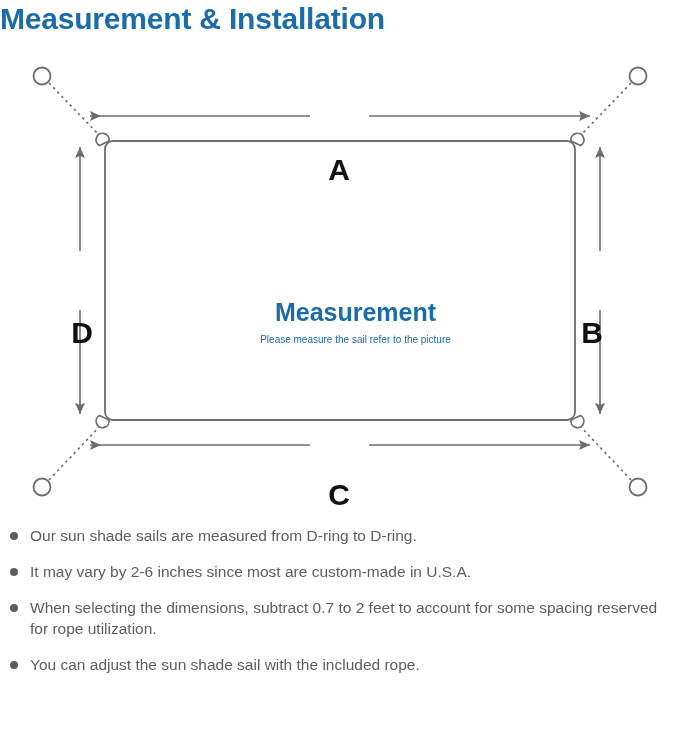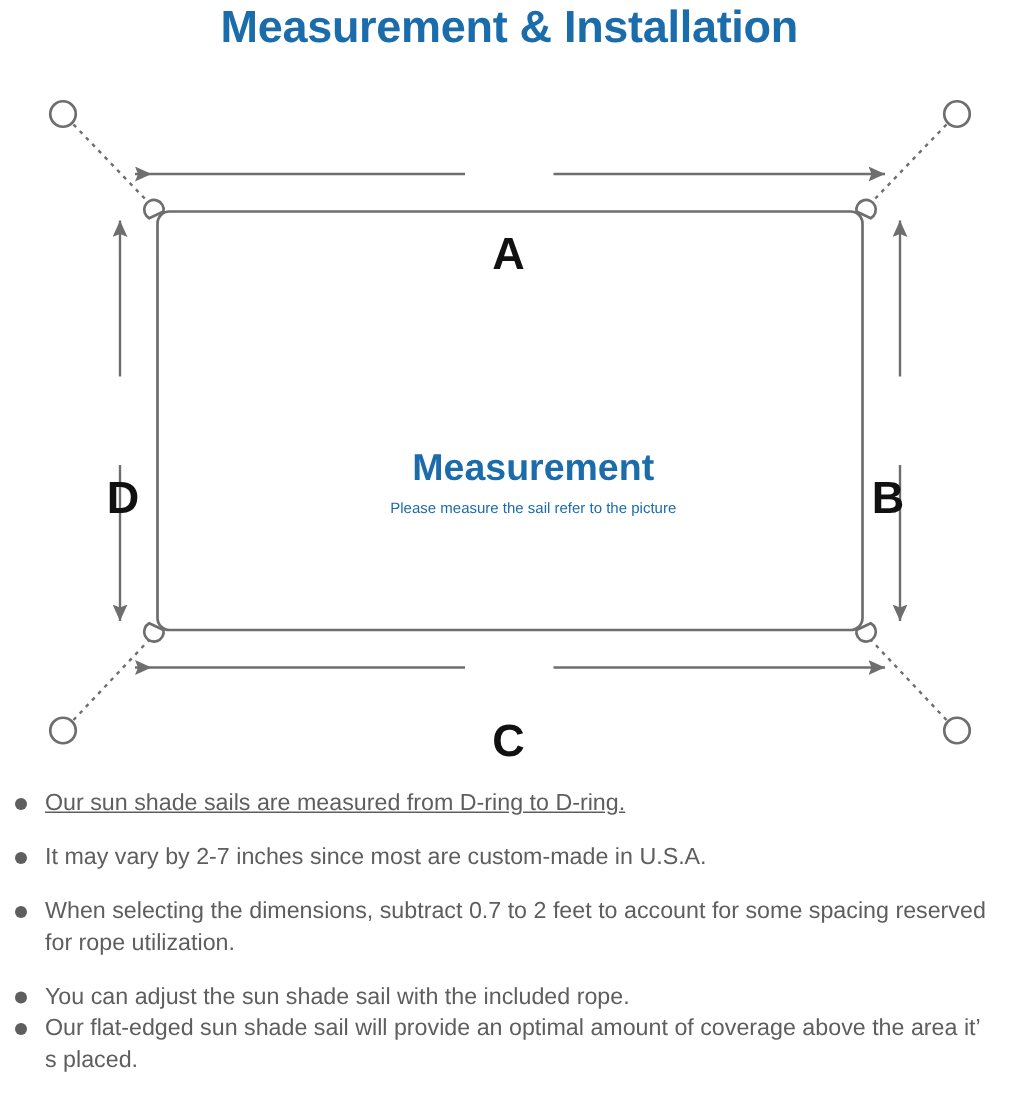--- a/index.html
+++ b/index.html
@@ -21,21 +21,21 @@
     height: 739px;
     background: #ffffff;
   }
 
   
   #title {
     position: absolute;
     left: 0;
     top: 2px;
     width: 679px;
-    text-align: center;
+    text-align: left;
     font-size: 30px;
     font-weight: bold;
     color: #1b6cab;
     letter-spacing: -0.2px;
     white-space: nowrap;
   }
 
   
   #diagram {
     position: absolute;
@@ -172,35 +172,31 @@
     <div class="center-label" id="center-title">Measurement</div>
     <div class="center-label" id="center-sub">Please measure the sail refer to the picture</div>
 
     <div class="dim-label" id="dim-a">A</div>
     <div class="dim-label" id="dim-b">B</div>
     <div class="dim-label" id="dim-c">C</div>
     <div class="dim-label" id="dim-d">D</div>
   </div>
 
   <div id="notes">
-    <div class="note" style="margin-bottom:15px;text-decoration:underline;">
+    <div class="note" style="margin-bottom:15px;">
       <span class="dot"></span>
       <span class="txt">Our sun shade sails are measured from D-ring to D-ring.</span>
     </div>
     <div class="note" style="margin-bottom:15px;">
       <span class="dot"></span>
-      <span class="txt">It may vary by 2-7 inches since most are custom-made in U.S.A.</span>
+      <span class="txt">It may vary by 2-6 inches since most are custom-made in U.S.A.</span>
     </div>
     <div class="note" style="margin-bottom:15px;">
       <span class="dot"></span>
       <span class="txt">When selecting the dimensions, subtract 0.7 to 2 feet to account for some spacing reserved for rope utilization.</span>
     </div>
     <div class="note" style="">
       <span class="dot"></span>
       <span class="txt">You can adjust the sun shade sail with the included rope.</span>
     </div>
-    <div class="note">
-      <span class="dot"></span>
-      <span class="txt">Our flat-edged sun shade sail will provide an optimal amount of coverage above the area it’ s placed.</span>
-    </div>
   </div>
 
 </div>
 
 </body></html>

